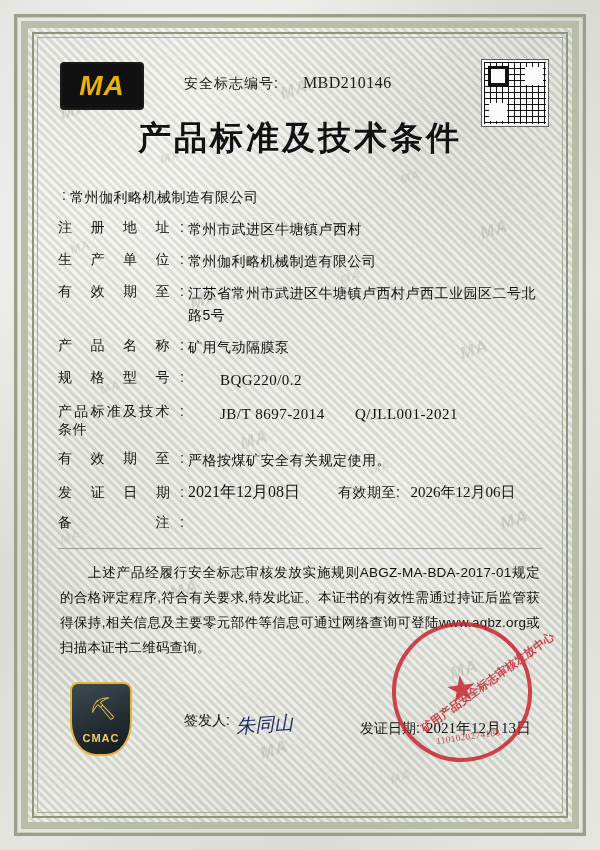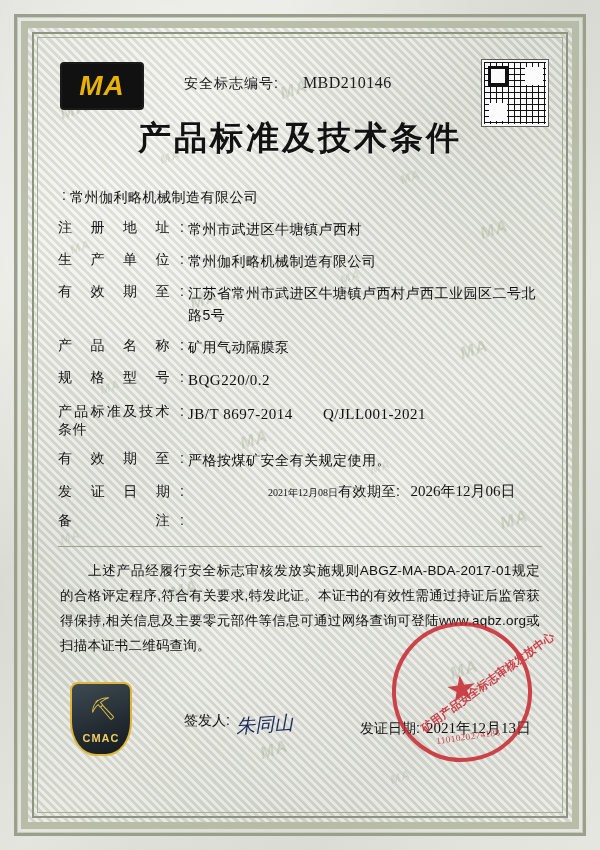--- a/index.html
+++ b/index.html
@@ -182,20 +182,21 @@
   .row .value {
     flex: 1;
     font-size: 14px;
     line-height: 1.5;
     letter-spacing: 0.5px;
     color: #101010;
   }
   .row .value.mono {
     font-family: "Liberation Serif", serif;
     font-size: 15px;
+    margin-left: 32px;
   }
   .row.tall .value { line-height: 1.55; }
 
   .standard-val span { margin-right: 26px; }
 
   
   .daterow {
     display: flex;
     align-items: baseline;
     margin-bottom: 11px;
@@ -203,21 +204,21 @@
     color: #151515;
   }
   .daterow .label {
     width: 112px;
     flex: 0 0 112px;
     text-align: justify;
     text-align-last: justify;
     padding-right: 6px;
   }
   .daterow .colon { width: 12px; flex: 0 0 12px; text-align: center; }
-  .daterow .d1 { font-family: "Liberation Serif", serif; font-size: 10px; min-width: 150px; text-align: right; }
+  .daterow .d1 { font-family: "Liberation Serif", serif; font-size: 16px; min-width: 150px; }
   .daterow .l2 { letter-spacing: 0.5px; margin-right: 10px; }
   .daterow .d2 { font-family: "Liberation Serif", serif; font-size: 15px; }
 
   
   .sep {
     margin: 16px 14px 0 14px;
     border-top: 1px solid #9aa08c;
   }
   .para {
     margin: 12px 16px 0 16px;

